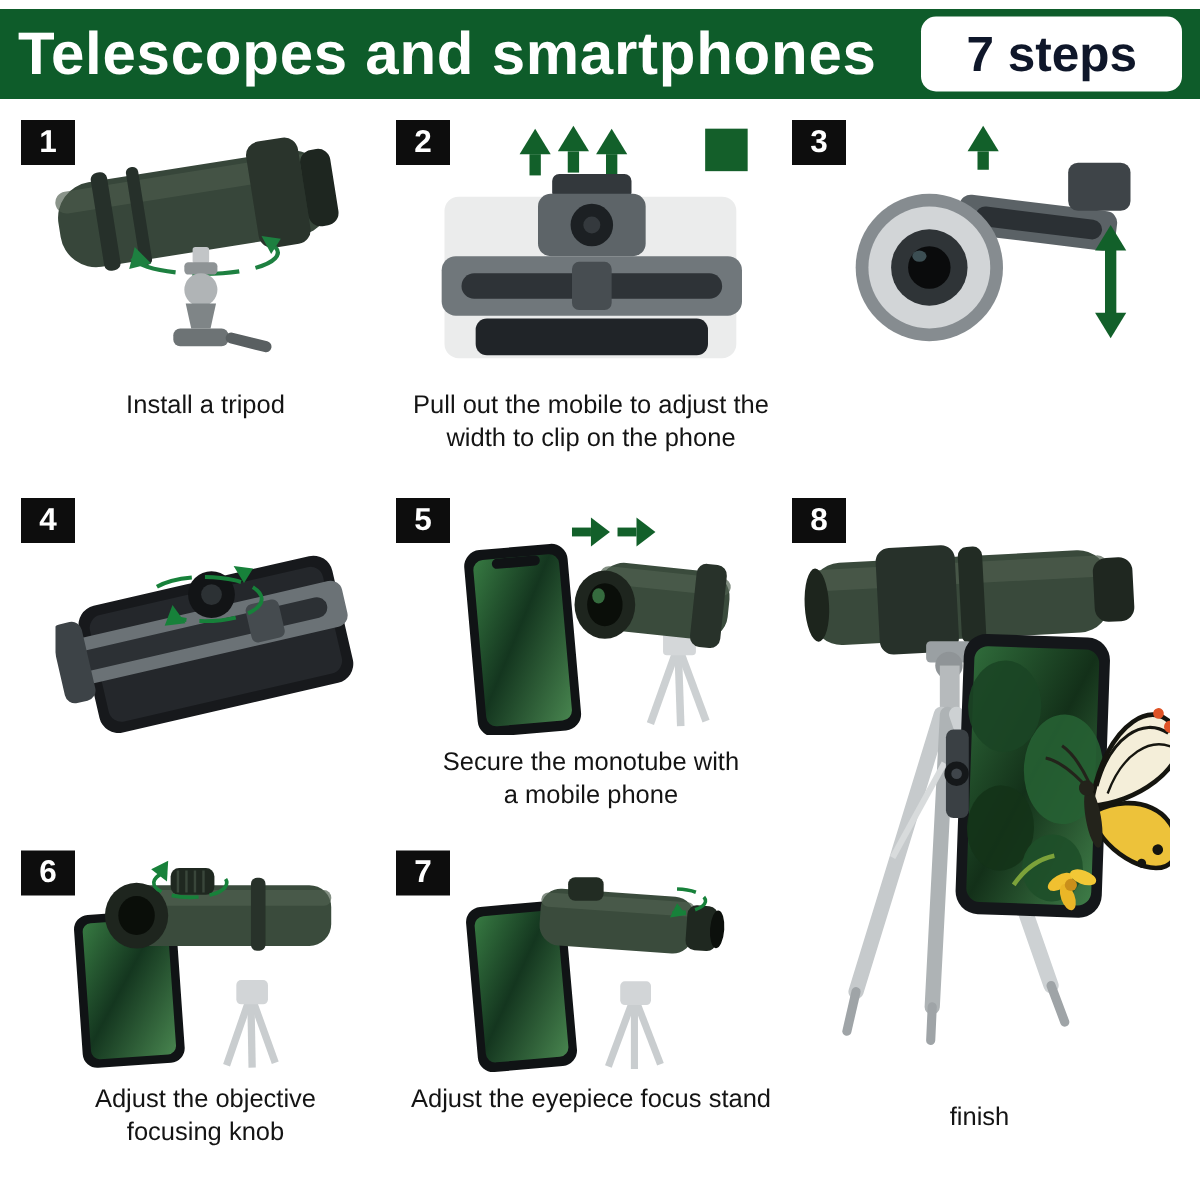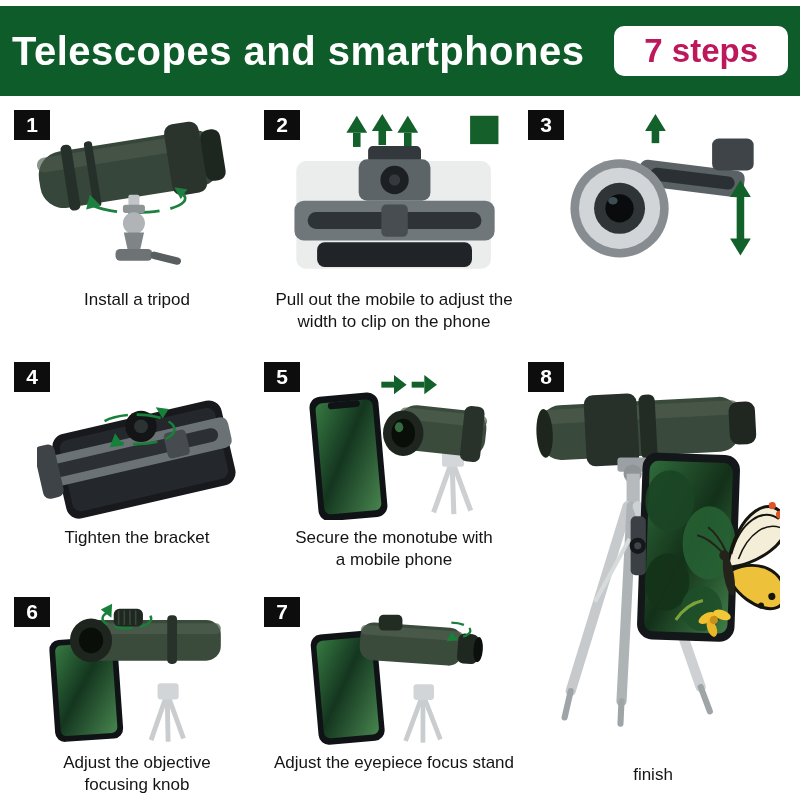--- a/index.html
+++ b/index.html
@@ -1,30 +1,30 @@
 <!DOCTYPE html>
 <html><head>
 <meta charset="utf-8">
 <style>
   html,body{margin:0;padding:0;}
   body{
     width:800px;height:800px;overflow:hidden;background:#ffffff;
     font-family:"Liberation Sans", sans-serif;color:#141414;
   }
   .header{
-    margin-top:6px;height:90px;background:#0e5c2a;
+    margin-top:6px;height:60px;background:#0e5c2a;
     display:flex;align-items:center;justify-content:space-between;
     padding:0 12px;box-sizing:border-box;
   }
   .title{
     margin:0;color:#ffffff;font-size:40px;font-weight:bold;letter-spacing:.5px;
     white-space:nowrap;
   }
   .steps-badge{
-    background:#ffffff;color:#be185d;font-size:33px;font-weight:bold;
+    background:#ffffff;color:#0f172a;font-size:33px;font-weight:bold;
     padding:7px 30px;border-radius:10px;line-height:1.1;
   }
   .grid{
     display:grid;
     grid-template-columns:250px 264px 254px;
     grid-template-rows:252px 235px 213px;
     padding:14px 8px 0 12px;
   }
   .p1{grid-area:1/1} .p2{grid-area:1/2} .p3{grid-area:1/3}
   .p4{grid-area:2/1} .p5{grid-area:2/2}
@@ -179,21 +179,20 @@
           <circle cx="120" cy="72" r="18" fill="#121416"></circle>
           <circle cx="120" cy="72" r="8" fill="#2c3134"></circle>
         </g>
         <g>
           <path d="M78 66 a 44 17 0 1 1 14 24" fill="none" stroke="#17813a" stroke-width="3" stroke-dasharray="28 10"></path>
           <polygon points="84,96 100,94 90,80" fill="#17813a"></polygon>
           <polygon points="152,52 137,50 145,63" fill="#17813a"></polygon>
         </g>
       </svg>
     </div>
-    <p class="caption">Tighten the bracket</p>
   </section>
 
   <section class="panel p5 r2">
     <div class="badge">
         <span>5</span>
       </div>
     <div class="illus">
       <svg viewBox="0 0 230 185">
         <defs>
           <linearGradient id="g5" x1="0" y1="0" x2="1" y2="1">

